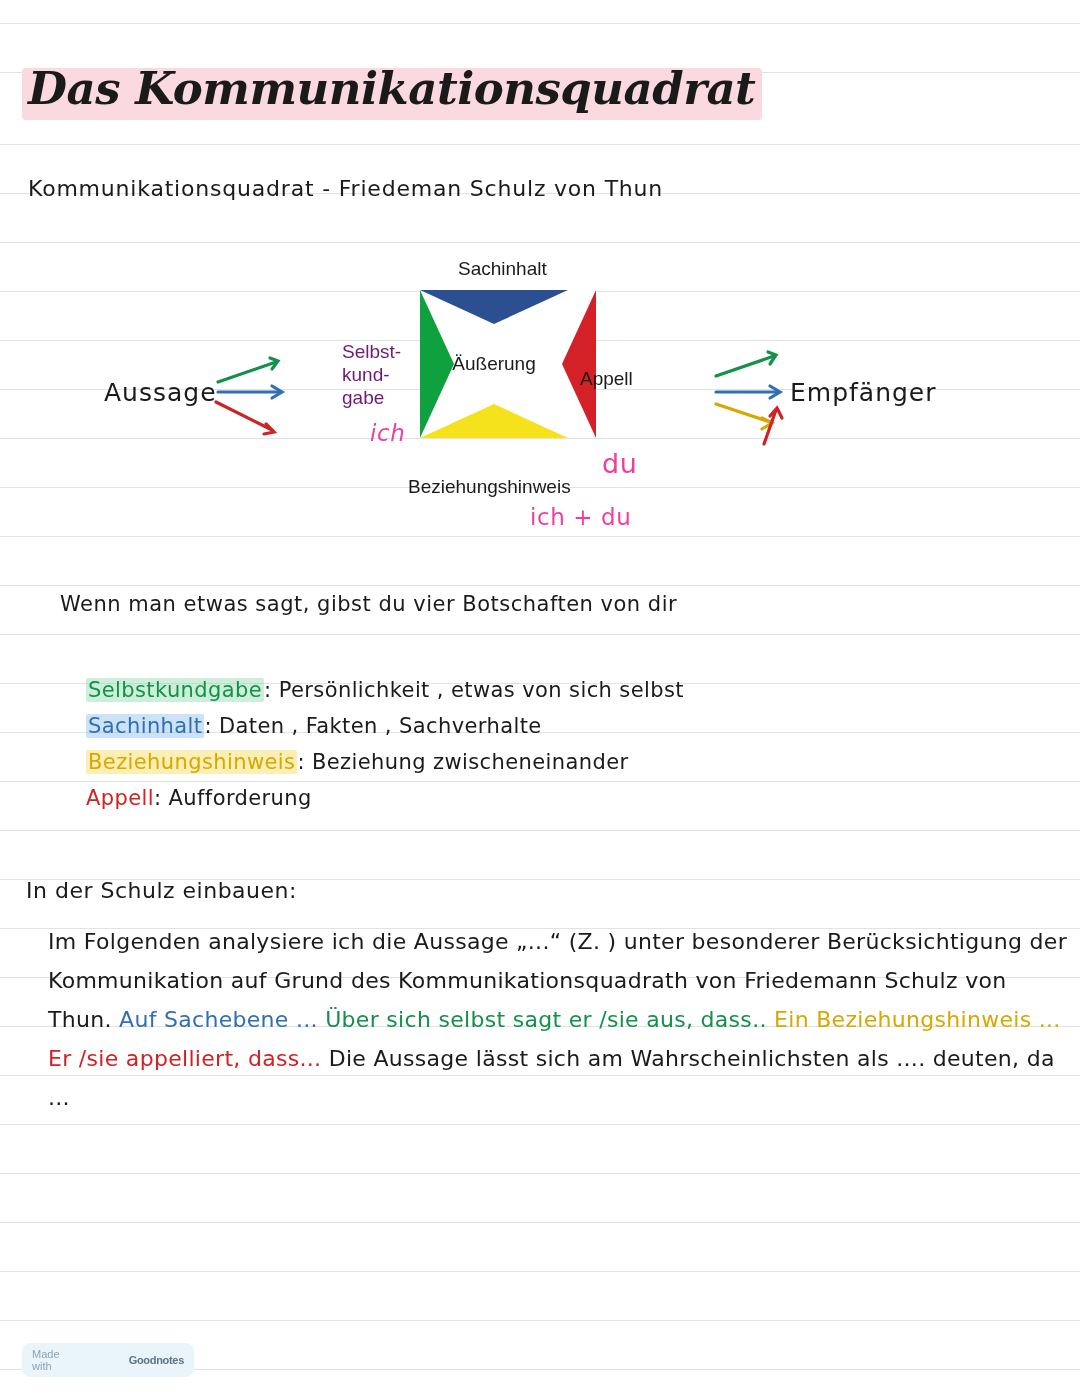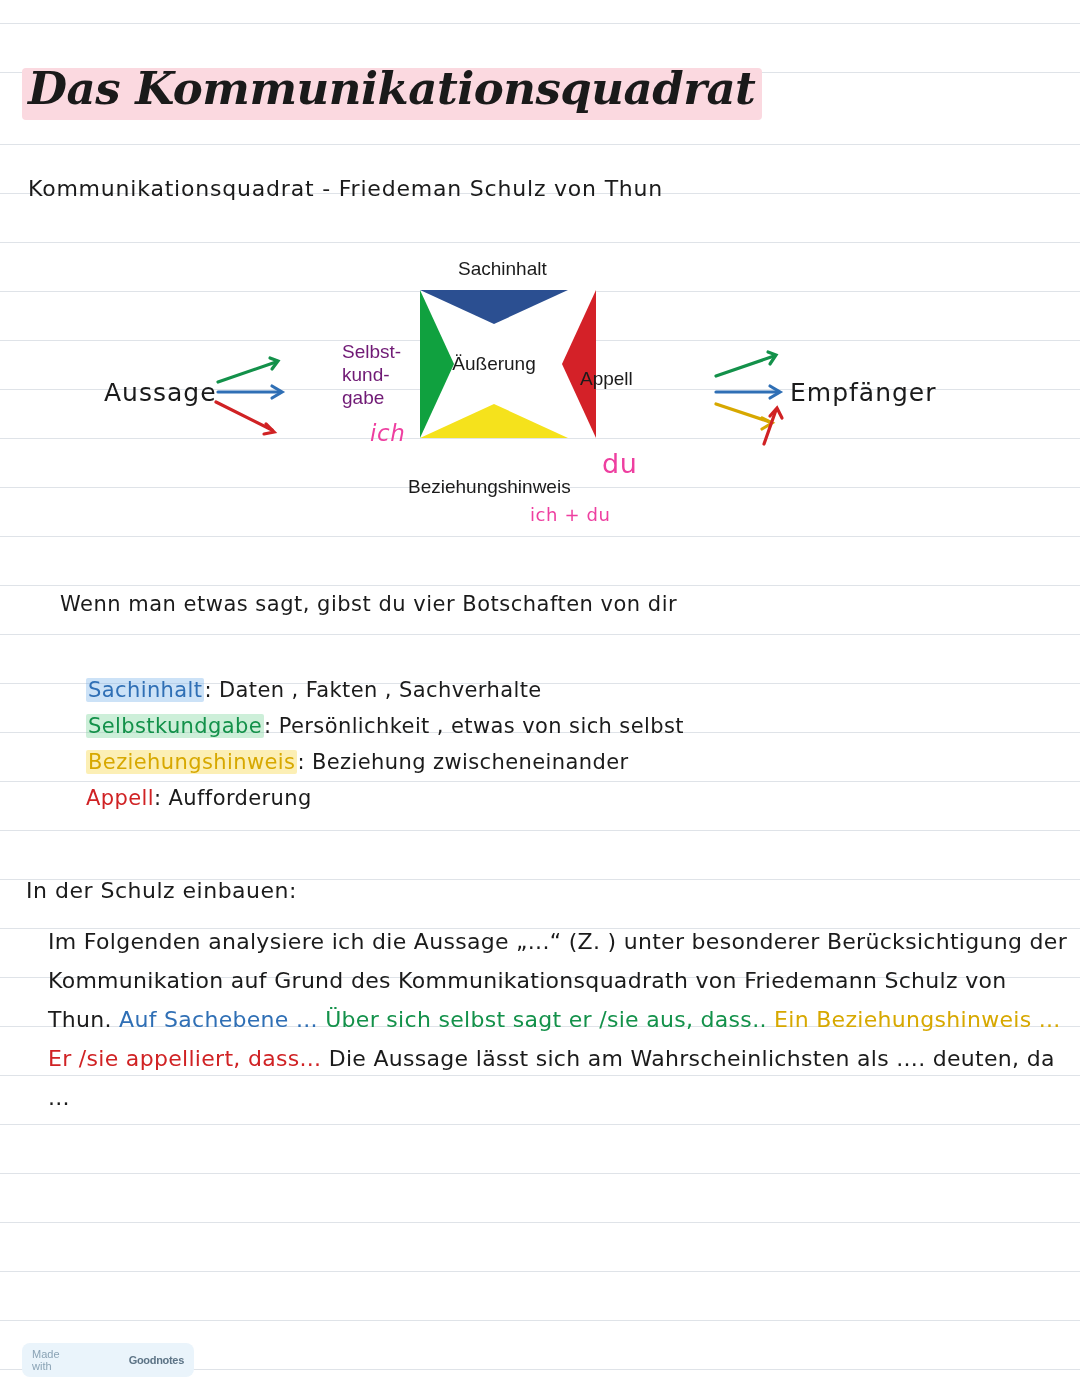--- a/index.html
+++ b/index.html
@@ -175,21 +175,21 @@
     top: 142px;
     left: 254px;
     font-size: 27px;
     color: #ee3fa0;
     margin-top: 48px;
   }
   .d-ichdu {
     position: absolute;
     top: 246px;
     left: 182px;
-    font-size: 18px;
+    font-size: 23px;
     color: #ee3fa0;
   }
   .sender-label {
     position: absolute;
     top: 378px;
     left: 104px;
     font-size: 25px;
     letter-spacing: 1px;
   }
   .empf-label {
@@ -346,24 +346,24 @@
 
     <div class="hw d-ich">ich</div>
     <div class="hw d-du">du</div>
     <div class="hw d-ichdu">ich + du</div>
   </div>
 
   <div class="hw line-wenn">Wenn man etwas sagt, gibst du vier Botschaften von dir</div>
 
   <div class="hw defs">
     <div class="row">
+      <span class="k-green hl-green">Selbstkundgabe</span><span>: Persönlichkeit , etwas von sich selbst</span>
+    </div>
+    <div class="row">
       <span class="k-blue hl-blue">Sachinhalt</span><span>: Daten , Fakten , Sachverhalte</span>
-    </div>
-    <div class="row">
-      <span class="k-green hl-green">Selbstkundgabe</span><span>: Persönlichkeit , etwas von sich selbst</span>
     </div>
     <div class="row">
       <span class="k-yellow hl-yellow">Beziehungshinweis</span><span>: Beziehung zwischeneinander</span>
     </div>
     <div class="row">
       <span class="k-red">Appell</span><span>: Aufforderung</span>
     </div>
   </div>
 
   <div class="hw analyse-title">In der Schulz einbauen:</div>

